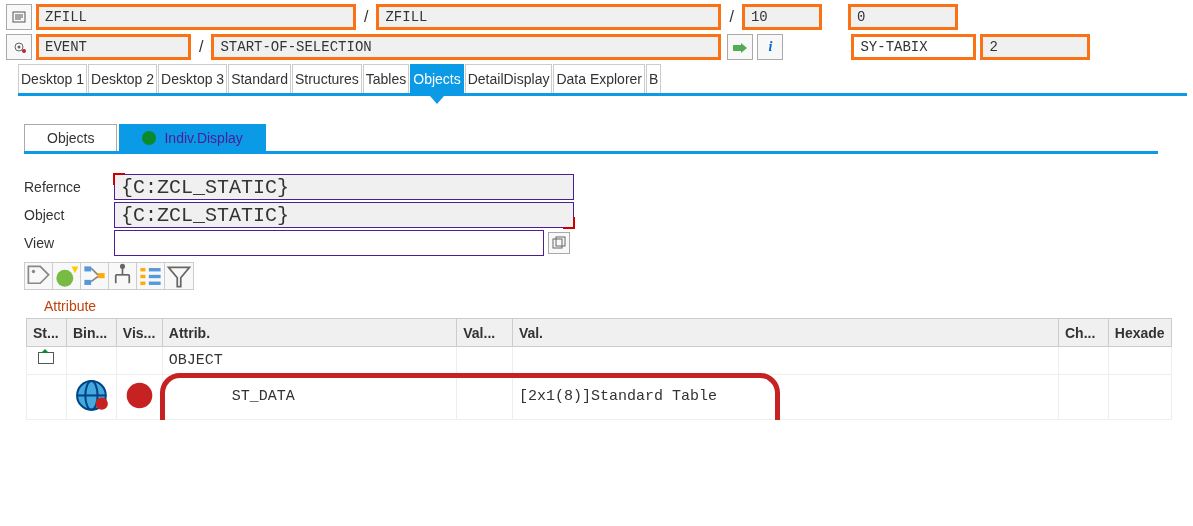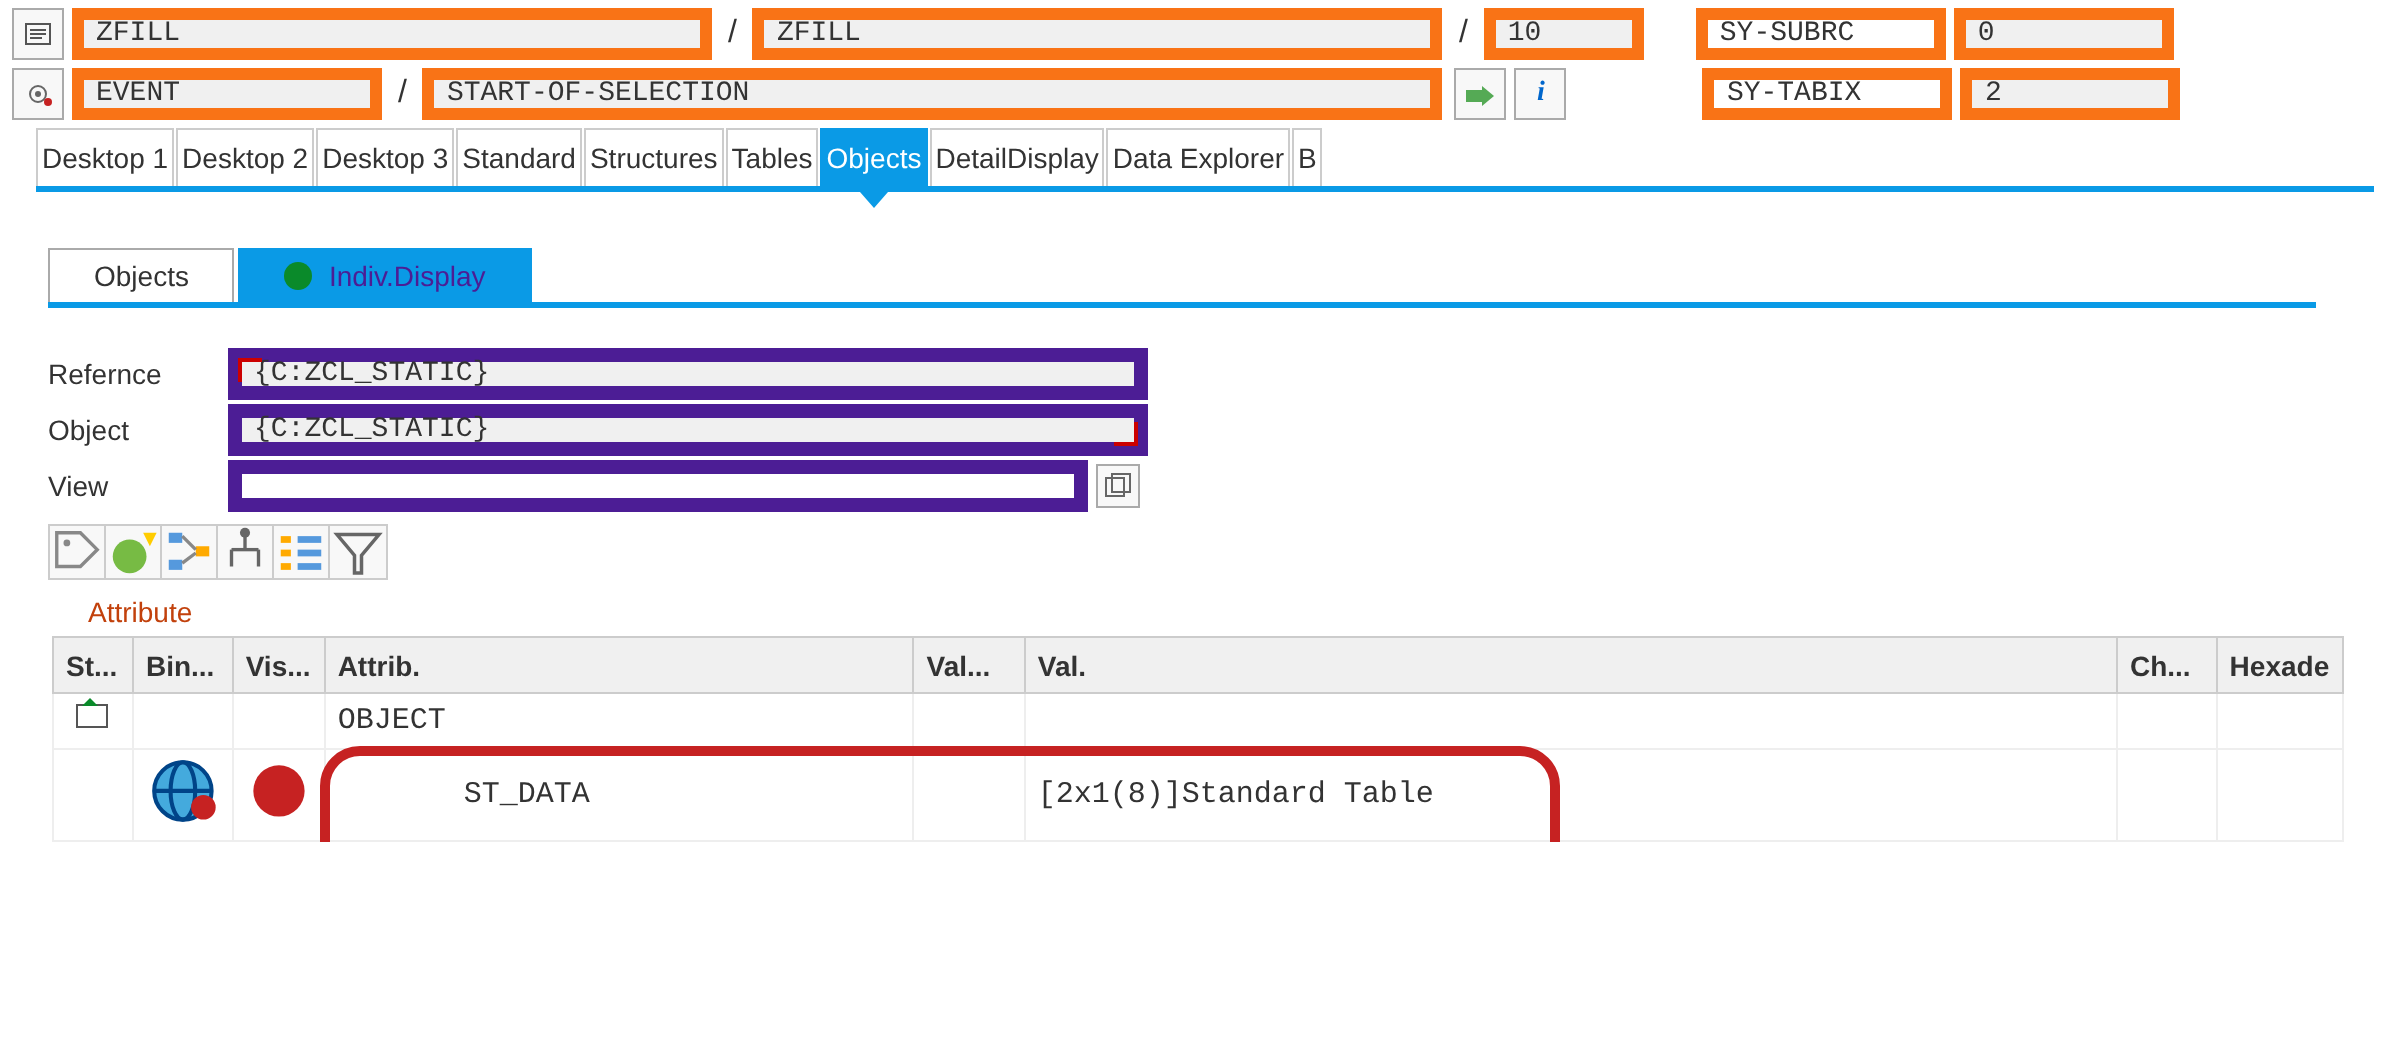--- a/index.html
+++ b/index.html
@@ -1,20 +1,20 @@
 <!DOCTYPE html>
 <html><head>
 <meta charset="utf-8">
 <style>
   * { box-sizing: border-box; margin: 0; padding: 0; }
   body { font-family: Arial, sans-serif; font-size: 14px; background: #fff; color: #333; }
 
   .top-panel { padding: 4px 6px; }
   .row { display: flex; align-items: center; gap: 4px; margin-bottom: 4px; }
-  .field { height: 26px; border: 6px solid #f97316; background: #f0f0f0; padding: 2px 6px; font-family: 'Courier New', monospace; font-size: 14px; display: flex; align-items: center; }
+  .field { height: 26px; border: 3px solid #f97316; background: #f0f0f0; padding: 2px 6px; font-family: 'Courier New', monospace; font-size: 14px; display: flex; align-items: center; }
   .slash { font-size: 16px; padding: 0 4px; color: #333; }
   .ico { width: 26px; height: 26px; border: 1px solid #aaa; background: #f8f8f8; display: flex; align-items: center; justify-content: center; font-size: 14px; }
   .ico svg { width: 16px; height: 16px; }
 
   .main-tabs { display: flex; border-bottom: 3px solid #0a9ae6; margin-top: 4px; position: relative; margin-left: 12px; }
   .main-tab { padding: 6px 2px; border: 1px solid #ccc; border-bottom: none; margin-right: 1px; background: #fff; font-size: 14px; position: relative; }
   .main-tab.active { background: #0a9ae6; color: #fff; border-color: #0a9ae6; }
   .main-tab.active::after {
     content: ''; position: absolute; bottom: -11px; left: 50%; transform: translateX(-50%);
     width: 0; height: 0; border-left: 7px solid transparent; border-right: 7px solid transparent;
@@ -23,21 +23,21 @@
 
   .sub-area { padding: 24px 0 0 24px; }
   .sub-tabs-wrap { border-bottom: 3px solid #0a9ae6; display: flex; width: 97%; }
   .sub-tab { padding: 5px 22px; border: 1px solid #aaa; border-bottom: none; background: #fff; margin-right: 2px; font-size: 14px; position: relative;}
   .sub-tab.active { background: #0a9ae6; color: #4c1d95; border-color: #0a9ae6; display:flex; align-items:center; gap:8px;}
   .sub-tab .led { width:14px; height:14px; border-radius:50%; background:#0a8a2a; display:inline-block; }
 
   .form-area { margin-top: 20px; }
   .form-row { display: flex; align-items: center; margin-bottom: 2px; }
   .form-label { width: 90px; font-size: 14px; }
-  .form-input { width: 460px; height: 26px; border: 7px solid #4c1d95; background: #f0f0f0; padding: 2px 6px; font-family: 'Courier New', monospace; font-size: 14px; display:flex; align-items:center;}
+  .form-input { width: 460px; height: 26px; border: 1px solid #4c1d95; background: #f0f0f0; padding: 2px 6px; font-family: 'Courier New', monospace; font-size: 20px; display:flex; align-items:center;}
   .form-input.white { background:#fff; }
   .corner-tl { position:relative; }
   .corner-tl::before { content:''; position:absolute; top:-2px; left:-2px; width:10px; height:10px; border-top:2px solid #c00; border-left:2px solid #c00; }
   .corner-br { position:relative; }
   .corner-br::after { content:''; position:absolute; bottom:-2px; right:-2px; width:10px; height:10px; border-bottom:2px solid #c00; border-right:2px solid #c00; }
   .view-icon { width:22px; height:22px; border:1px solid #aaa; margin-left:4px; display:flex; align-items:center; justify-content:center; font-size:12px; background:#f8f8f8;}
 
   .toolbar2 { display:flex; gap:0; margin-top:6px; border:1px solid #ccc; width:fit-content;}
   .toolbar2 .tbtn { width:28px; height:26px; border-right:1px solid #ccc; display:flex; align-items:center; justify-content:center; background:#f8f8f8;}
   .toolbar2 .tbtn:last-child { border-right:none; }
@@ -66,21 +66,20 @@
           <line x1="4" y1="8" x2="12" y2="8" stroke="#555"></line>
           <line x1="4" y1="10" x2="10" y2="10" stroke="#555"></line>
         </svg>
     </div>
     <div class="field" style="width:320px">ZFILL</div>
     <span class="slash">/</span>
     <div class="field" style="width:345px">ZFILL</div>
     <span class="slash">/</span>
     <div class="field" style="width:80px">10</div>
     <div style="width:18px"></div>
-    <div class="field" style="width:125px;background:#fff">SY-SUBRC</div>
     <div class="field" style="width:110px">0</div>
   </div>
   <div class="row">
     <div class="ico">
       <svg viewBox="0 0 16 16">
           <circle cx="8" cy="8" r="4" fill="none" stroke="#666"></circle>
           <circle cx="8" cy="8" r="1.5" fill="#666"></circle>
           <circle cx="13" cy="12" r="2" fill="#c62222"></circle>
         </svg>
     </div>

